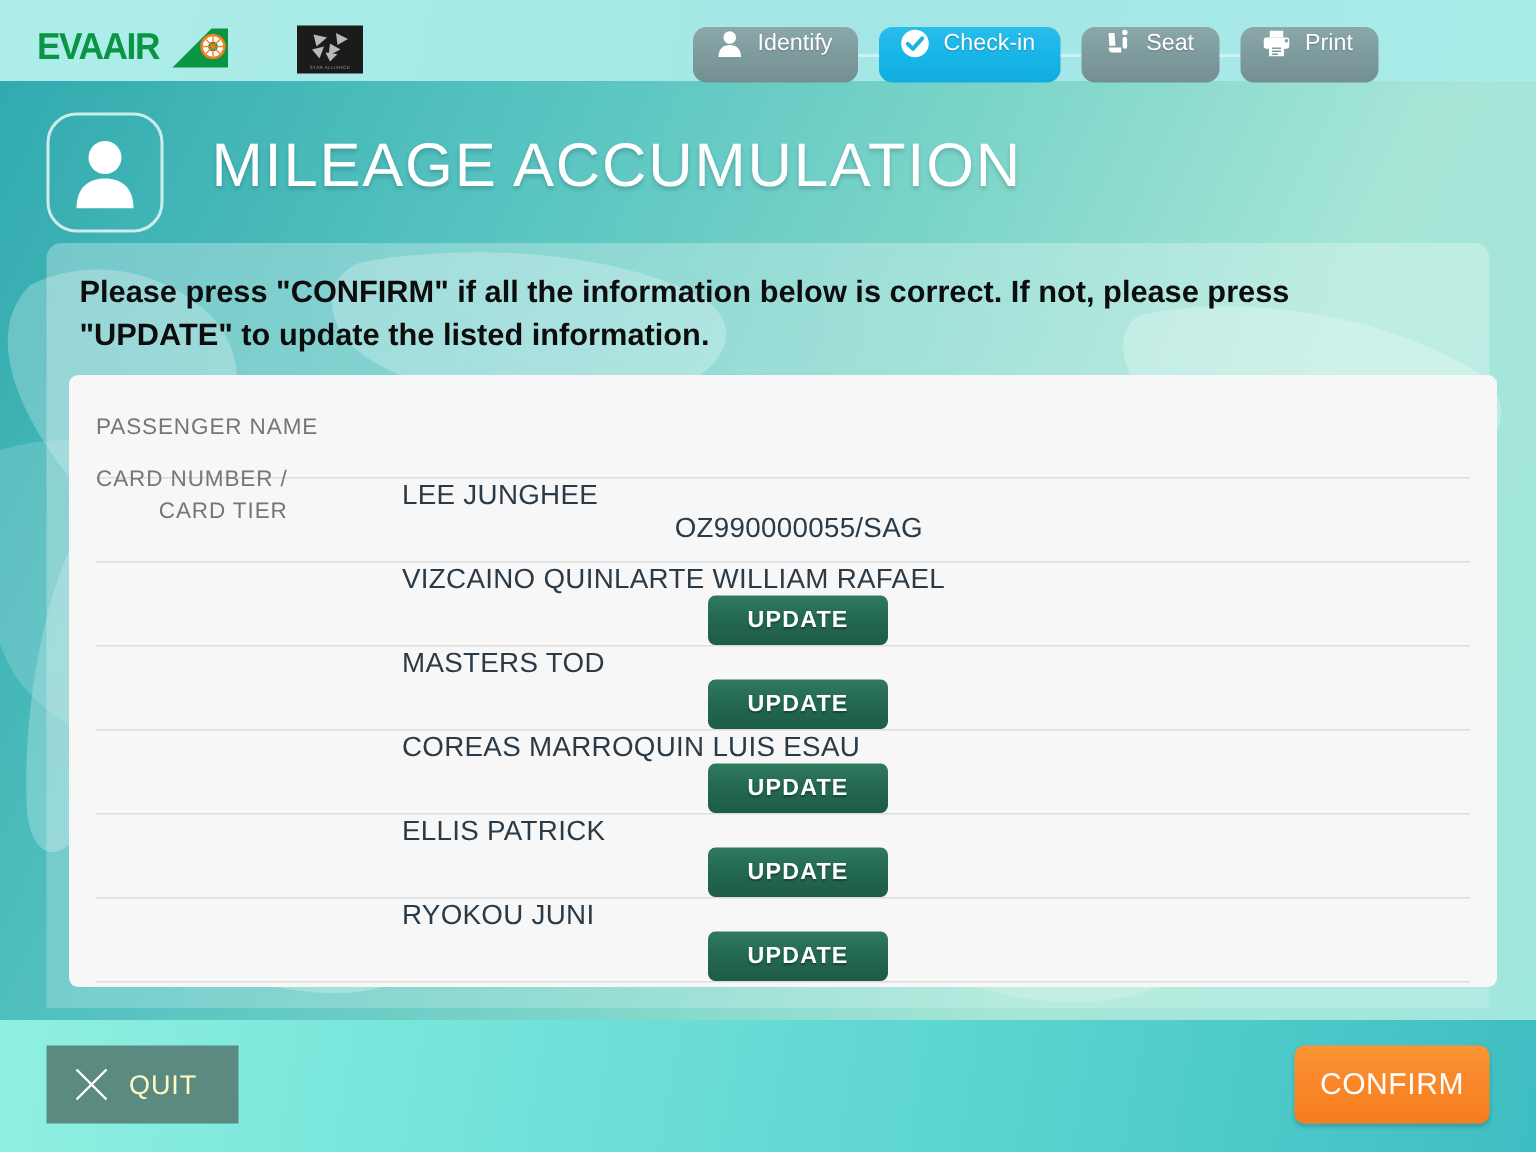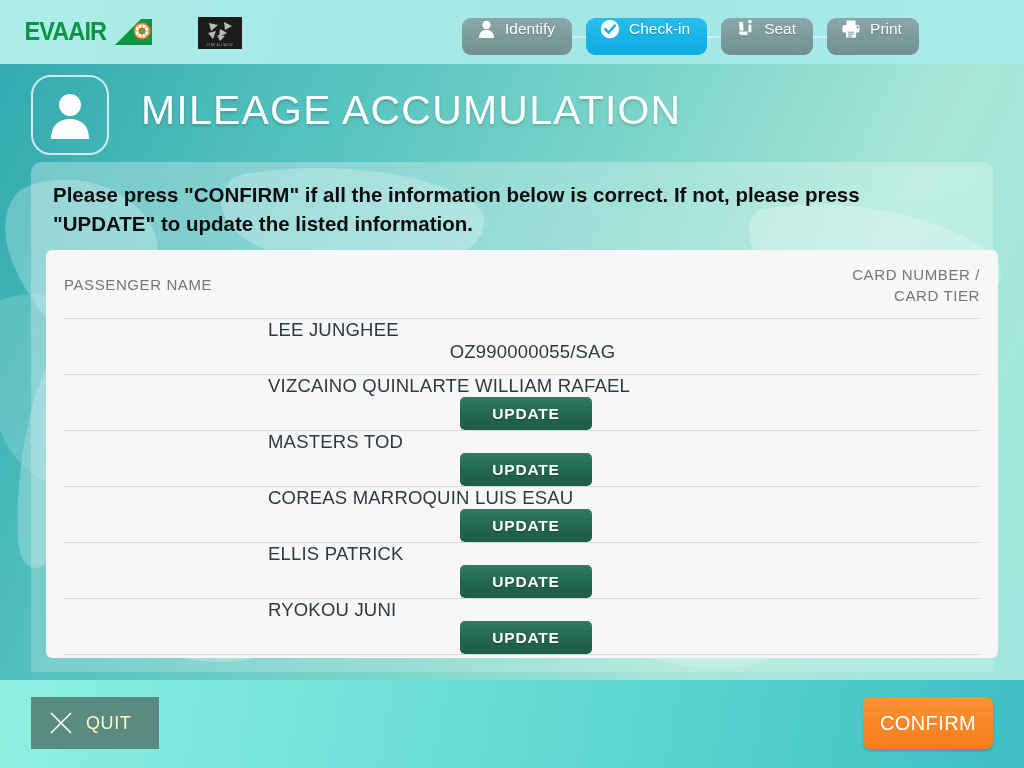--- a/index.html
+++ b/index.html
@@ -14,21 +14,21 @@
   }
 
   
   .worldmap {
     position: absolute; left: 0; top: 150px; width: 1024px; height: 530px;
     opacity: .55; pointer-events: none;
   }
 
   
   .topbar {
-    position: absolute; left: 0; top: 0; width: 1024px; height: 64px;
+    position: absolute; left: 0; top: 0; width: 1024px; height: 54px;
     background: linear-gradient(100deg, #aeeeea 0%, #a6e9e6 35%, #a3e6e6 60%, #a9ecea 100%);
   }
   .logo { position: absolute; left: 22px; top: 17px; display: flex; align-items: center; }
   .logo-text {
     font-weight: bold; font-size: 25px; letter-spacing: -1px;
     color: #0b9444; font-family: "Liberation Sans", sans-serif;
     transform: scaleX(.94);
   }
   .tailfin { position: relative; width: 44px; height: 28px; margin-left: 2px; }
   .star-alliance {
@@ -95,41 +95,42 @@
   .table-card {
     position: absolute; left: 15px; top: 88px;
     width: 952px; height: 408px;
     background: #f7f7f7;
     border-radius: 6px;
     overflow: hidden;
   }
   .table-head {
     display: flex; height: 68px; padding: 0 18px;
     align-items: flex-start;
+    flex-direction: column;
   }
   .th {
     color: #767676; font-size: 15px; letter-spacing: .6px;
     line-height: 21px; padding-top: 24px;
   }
   .th.name { width: 508px; }
   .th.card { flex: 1; padding-top: 14px; text-align: right; }
   .divider { height: 1px; background: #dcdcdc; margin: 0 18px; }
 
   .row {
     display: flex; align-items: center; height: 55px; padding: 0 34px; flex-direction: column;
   }
   .cell-name {
     width: 508px; font-size: 18.5px; color: #2b3a47; letter-spacing: .2px;
   }
   .cell-card {
     flex: 1; font-size: 18.5px; color: #2b3a47; letter-spacing: .2px; margin-left: 21px;
   }
   .cell-action { width: 140px; display: flex; justify-content: flex-end; }
   .btn-update {
-    width: 132px; height: 33px; border: none; border-radius: 5px;
+    width: 120px; height: 33px; border: none; border-radius: 5px;
     background: linear-gradient(180deg, #2f7a5e 0%, #22674f 52%, #1e5c47 100%);
     color: #ffffff; font-size: 15.5px; font-weight: bold; letter-spacing: .8px;
     font-family: "Liberation Sans", sans-serif;
     cursor: pointer;
     text-shadow: 0 1px 1px rgba(0,0,0,.3);
   }
 
   
   .bottombar {
     position: absolute; left: 0; top: 680px; width: 1024px; height: 88px;

